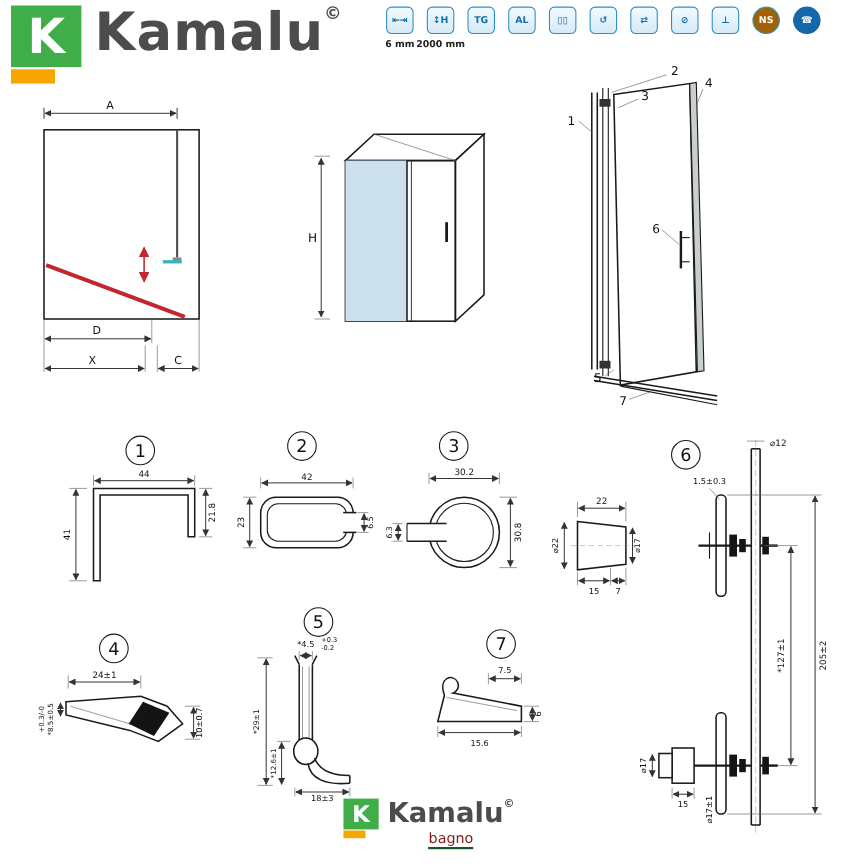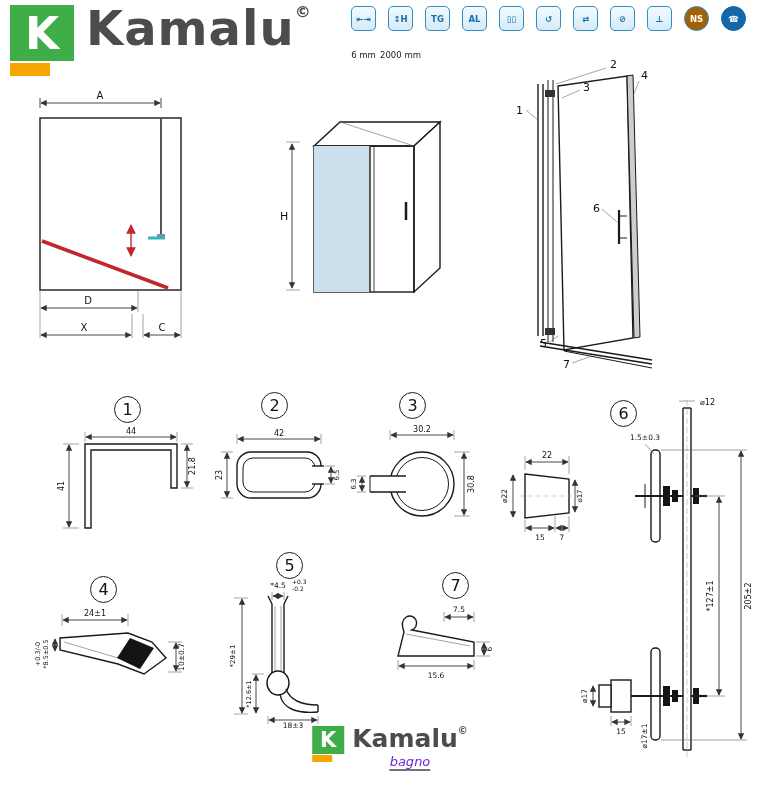--- a/index.html
+++ b/index.html
@@ -17,21 +17,21 @@
   .brand-sub { display:inline-block; font-size:25px; color:#4c4c4c; border-bottom:3px solid #4c4c4c; line-height:1.1; }
 
   
   .specs { display:flex; gap:6px; }
   .spec-item { width:31px; display:flex; flex-direction:column; align-items:center; }
   .spec-icon { width:25px; height:25px; border:1.3px solid #2f8fc5; border-radius:5px;
                background:linear-gradient(#f3fafe,#d4eaf7); color:#166fa8;
                font-size:8.5px; font-weight:bold; display:flex; align-items:center; justify-content:center; }
   .spec-item:nth-last-child(2) .spec-icon { border-radius:50%; background:#a16207; color:#fff; }
   .spec-item:last-child .spec-icon { border-radius:50%; background:#1467a9; border-color:#1467a9; color:#fff; }
-  .spec-label { font-size:8.5px; color:#222; margin-top:19px; height:10px; white-space:nowrap; }
+  .spec-label { font-size:8.5px; color:#222; margin-top:5px; height:10px; white-space:nowrap;font-weight:bold; }
 
   
   .circ { width:27px; height:27px; border:1.6px solid #1c1c1c; border-radius:50%; background:#fff;
           display:flex; align-items:center; justify-content:center; font-size:16px; color:#111; z-index:5; }
 
   
   svg { overflow:visible; }
   .ln   { stroke:#1a1a1a; stroke-width:1.4; fill:none; }
   .lnf  { stroke:#1a1a1a; stroke-width:1.4; fill:#ffffff; }
   .thin { stroke:#666;    stroke-width:0.6; fill:none; }
@@ -41,21 +41,21 @@
   .t75 { font-size:7.5px; } .t8 { font-size:8px; }  .t10 { font-size:10px; }  .t11 { font-size:11px; }
 
   
   .footer { display:flex; gap:8px; align-items:flex-start; }
   .f-green { width:32px; height:28px; background:#3fae49; display:flex; align-items:center; justify-content:center; }
   .f-k { color:#fff; font-size:21px; font-weight:bold; }
   .f-orange { width:20px; height:7px; background:#f7a500; margin-top:1px; }
   .f-brand { font-size:25px; font-weight:bold; color:#4c4c4c; line-height:1; }
   .f-brand sup { font-size:10px; vertical-align:13px; }
   .f-sub-wrap { text-align:center; }
-  .f-sub { display:inline-block; font-size:13px; color:#6d28d9; border-bottom:2px solid #737373;font-style:italic; }
+  .f-sub { display:inline-block; font-size:13px; color:#7f1d1d; border-bottom:2px solid #14532d; }
 </style>
 </head>
 <body>
 
 <svg style="position:absolute;width:0;height:0" aria-hidden="true">
   <defs>
     <marker id="arr" viewBox="0 0 10 10" refX="9" refY="5" markerWidth="7" markerHeight="7" orient="auto-start-reverse">
       <path d="M0,0 L10,5 L0,10 z" fill="#333"></path>
     </marker>
     <marker id="arrR" viewBox="0 0 10 10" refX="9" refY="5" markerWidth="7" markerHeight="7" orient="auto-start-reverse">

